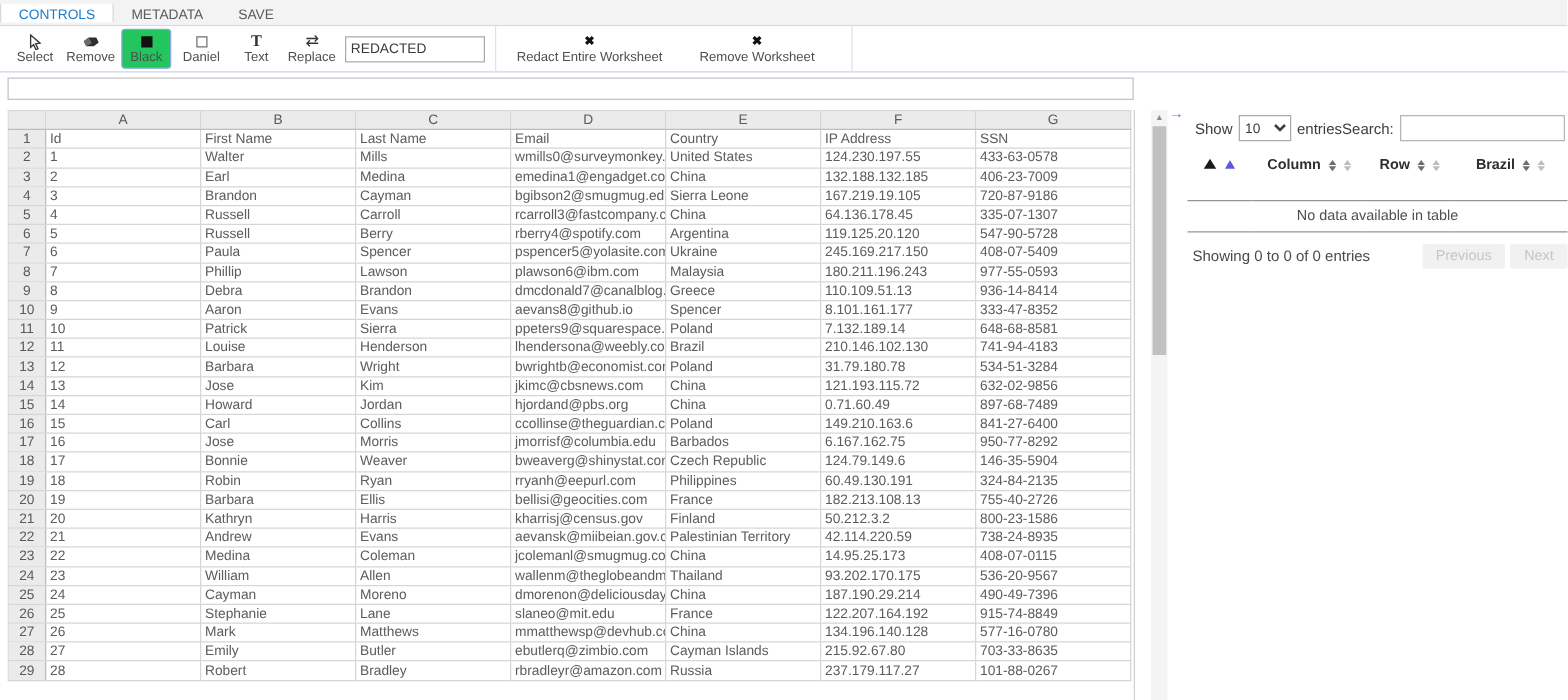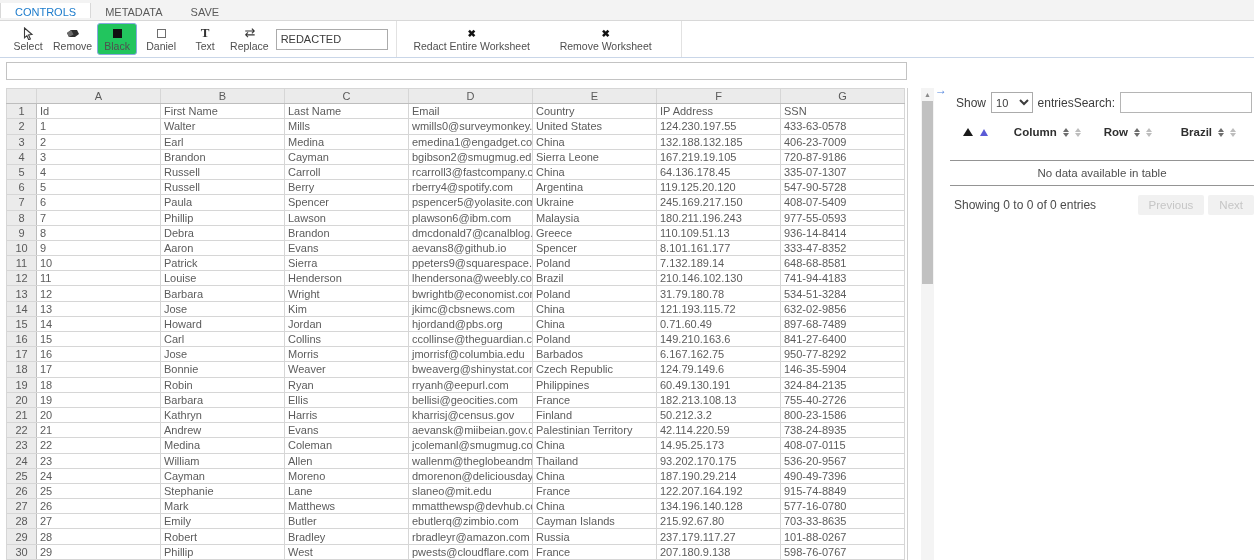--- a/index.html
+++ b/index.html
@@ -471,30 +471,20 @@
         </tr>
         <tr>
           <th>29</th>
           <td>28</td>
           <td>Robert</td>
           <td>Bradley</td>
           <td>rbradleyr@amazon.com</td>
           <td>Russia</td>
           <td>237.179.117.27</td>
           <td>101-88-0267</td>
-        </tr>
-        <tr>
-          <th>30</th>
-          <td>29</td>
-          <td>Phillip</td>
-          <td>West</td>
-          <td>pwests@cloudflare.com</td>
-          <td>France</td>
-          <td>207.180.9.138</td>
-          <td>598-76-0767</td>
         </tr>
       </tbody>
   </table>
 </div>
 
 <div class="vscroll">
   <div class="arrow-up">▲</div>
   <div class="thumb"></div>
 </div>
 <div class="panel-expand">→</div>

